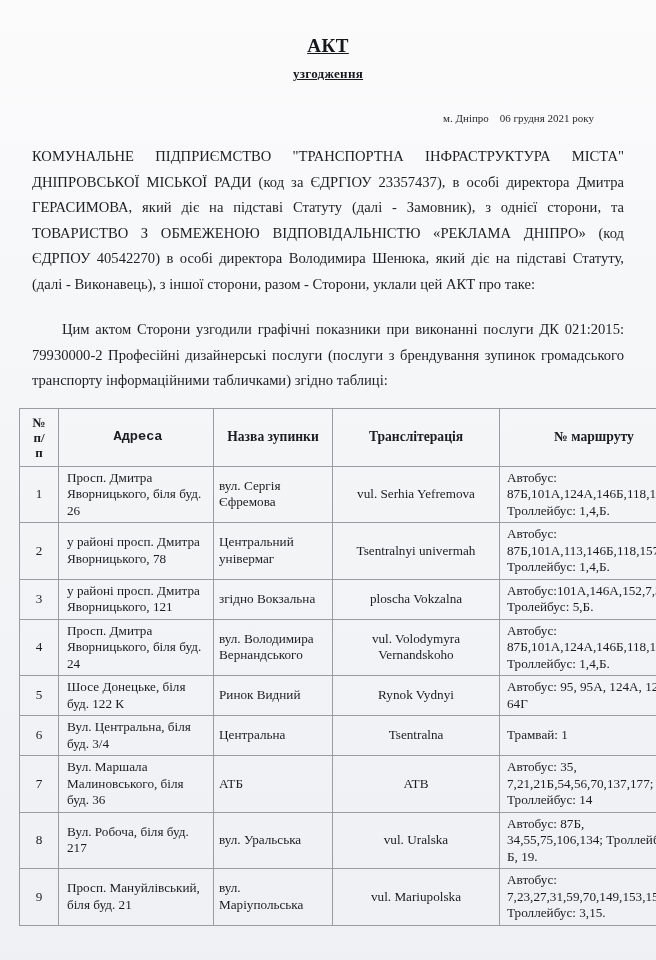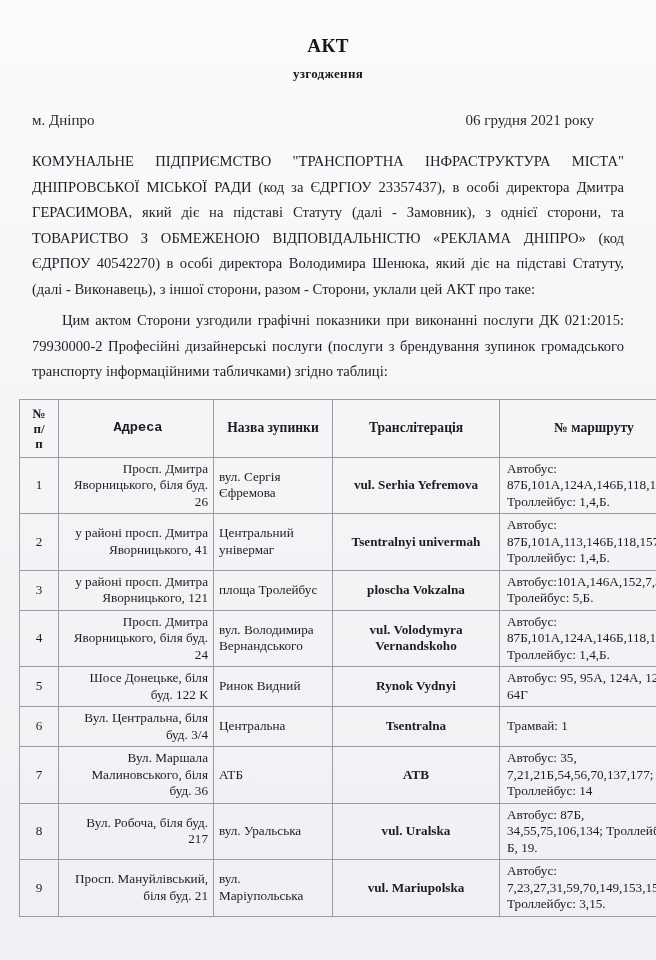--- a/index.html
+++ b/index.html
@@ -29,34 +29,35 @@
   .title-block {
     text-align: center;
     padding-top: 32px;
   }
   .title-line {
     font-weight: bold;
     font-size: 19px;
     letter-spacing: 0.5px;
     line-height: 28px;
     color: #16171a;
+    text-decoration: underline;
   }
   .title-line.sub {
     font-size: 13px;
     letter-spacing: 0.3px;
   }
 
   
   .meta-row {
     display: flex;
-    justify-content: space-between;
+    justify-content: flex-end;
     align-items: baseline;
     margin-top: 24px;
     padding: 0 10px 0 14px;
-    font-size: 15px;
+    font-size: 11px;
     color: #2a2b2e;
   }
   .meta-date {
     padding-right: 34px;
     margin-left: 11px;
   }
 
   
   .body-text {
     margin-top: 20px;
@@ -65,21 +66,21 @@
   .para {
     font-size: 14.6px;
     line-height: 25.5px;
     text-align: justify;
     text-justify: inter-word;
     color: #1e1f22;
     margin: 0 0 2px 0;
   }
   .para.indent {
     text-indent: 30px;
-    margin-top: 6px;
+    margin-top: 20px;
   }
 
   
   .table-wrap {
     margin-top: 14px;
     padding: 0 0 0 0;
   }
   table.stops {
     border-collapse: collapse;
     width: 620px;
@@ -102,23 +103,23 @@
     font-size: 13.6px;
     padding: 6px 4px;
   }
   th.c-num { width: 30px; }
   th.c-addr { width: 142px; font-family: Liberation Mono, monospace; }
   th.c-name { width: 110px; }
   th.c-translit { width: 158px; margin-left: 36px; }
   th.c-route { width: 180px; }
 
   .col-num   { text-align: center; }
-  .col-addr  { text-align: right;  padding-left: 8px !important; }
+  .col-addr  { text-align: left;  padding-left: 8px !important; }
   .col-name  { text-align: left; }
-  .col-trans { text-align: center; font-weight: bold; }
+  .col-trans { text-align: center; }
   .col-route { text-align: left; padding-left: 7px !important; }
 
   .num-head {
     line-height: 15px;
     font-size: 13px;
   }
 </style>
 </head>
 <body>
 
@@ -157,29 +158,29 @@
       <tbody id="stops-body">
           <tr>
             <td class="col-num">1</td>
             <td class="col-addr">Просп. Дмитра Яворницького, біля буд. 26</td>
             <td class="col-name">вул. Сергія Єфремова</td>
             <td class="col-trans">vul. Serhia Yefremova</td>
             <td class="col-route">Автобус: 87Б,101А,124А,146Б,118,157А; Троллейбус: 1,4,Б.</td>
           </tr>
           <tr>
             <td class="col-num">2</td>
-            <td class="col-addr">у районі просп. Дмитра Яворницького, 41</td>
+            <td class="col-addr">у районі просп. Дмитра Яворницького, 78</td>
             <td class="col-name">Центральний універмаг</td>
             <td class="col-trans">Tsentralnyi univermah</td>
             <td class="col-route">Автобус: 87Б,101А,113,146Б,118,157А; Троллейбус: 1,4,Б.</td>
           </tr>
           <tr>
             <td class="col-num">3</td>
             <td class="col-addr">у районі просп. Дмитра Яворницького, 121</td>
-            <td class="col-name">площа Тролейбус</td>
+            <td class="col-name">згідно Вокзальна</td>
             <td class="col-trans">ploscha Vokzalna</td>
             <td class="col-route">Автобус:101А,146А,152,7,32,40,54,60,92,106,109,155,157А; Тролейбус: 5,Б.</td>
           </tr>
           <tr>
             <td class="col-num">4</td>
             <td class="col-addr">Просп. Дмитра Яворницького, біля буд. 24</td>
             <td class="col-name">вул. Володимира Вернандського</td>
             <td class="col-trans">vul. Volodymyra Vernandskoho</td>
             <td class="col-route">Автобус: 87Б,101А,124А,146Б,118,157А; Троллейбус: 1,4,Б.</td>
           </tr>

